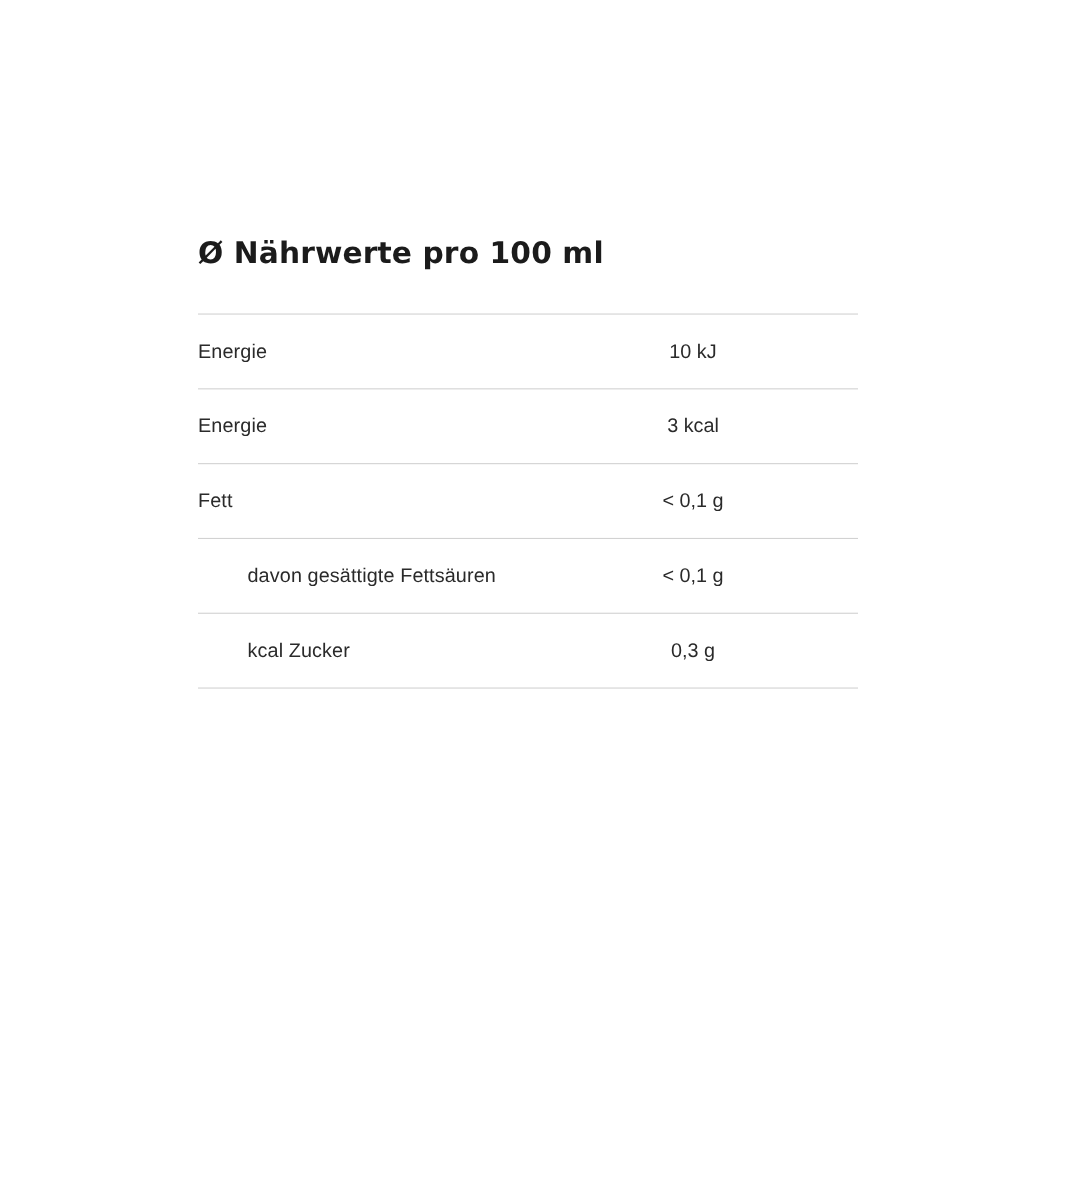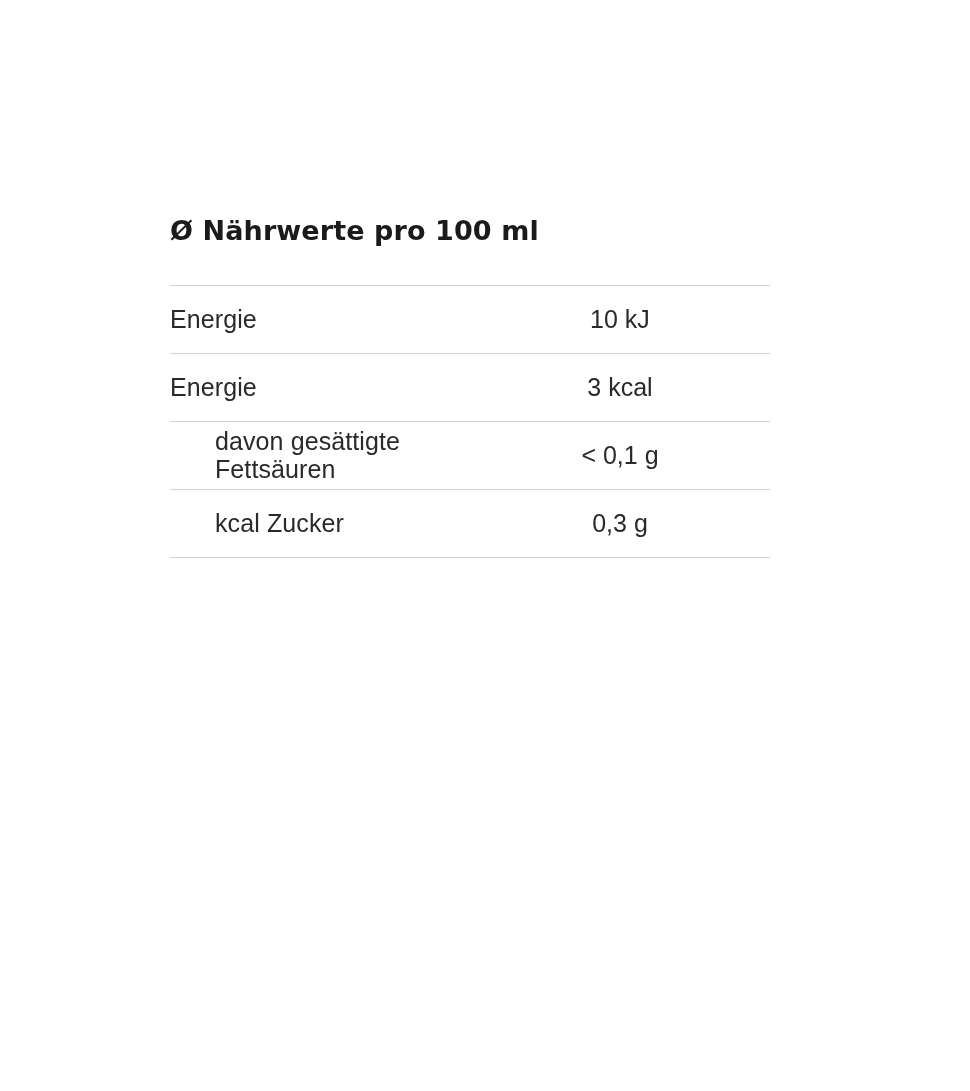--- a/index.html
+++ b/index.html
@@ -11,21 +11,21 @@
     width: 970px;
     height: 1091px;
     font-family: "Liberation Sans", sans-serif;
     color: #1a1a1a;
     position: relative;
     overflow: hidden;
   }
 
   .panel {
     position: absolute;
-    left: 170px;
+    left: 180px;
     top: 215px;
     width: 600px;
   }
 
   .nutrition-title {
     font-family: "DejaVu Sans", sans-serif;
     font-size: 27px;
     font-weight: bold;
     color: #1b1b1b;
     letter-spacing: 0.1px;
@@ -40,21 +40,21 @@
   }
 
   table.nutrition-table tr {
     height: 68px;
   }
 
   table.nutrition-table td {
     border-bottom: 1px solid #d2d2d2;
     padding: 0;
     vertical-align: middle;
-    font-size: 25px;
+    font-size: 18px;
     font-weight: 400;
     color: #2a2a2a;
     line-height: 1.1;
   }
 
   table.nutrition-table tr:first-child td {
     border-top: 1px solid #d2d2d2;
   }
 
   td.label-cell {
@@ -83,20 +83,24 @@
     <tbody>
       <tr>
         <td class="label-cell">Energie</td>
         <td class="value-cell">10 kJ</td>
       </tr>
       <tr>
         <td class="label-cell">Energie</td>
         <td class="value-cell">3 kcal</td>
       </tr>
       <tr>
+        <td class="label-cell">Fett</td>
+        <td class="value-cell">&lt; 0,1 g</td>
+      </tr>
+      <tr>
         <td class="label-cell indent">davon gesättigte Fettsäuren</td>
         <td class="value-cell">&lt; 0,1 g</td>
       </tr>
       <tr>
         <td class="label-cell indent">kcal Zucker</td>
         <td class="value-cell">0,3 g</td>
       </tr>
     </tbody>
   </table>
 </div>

